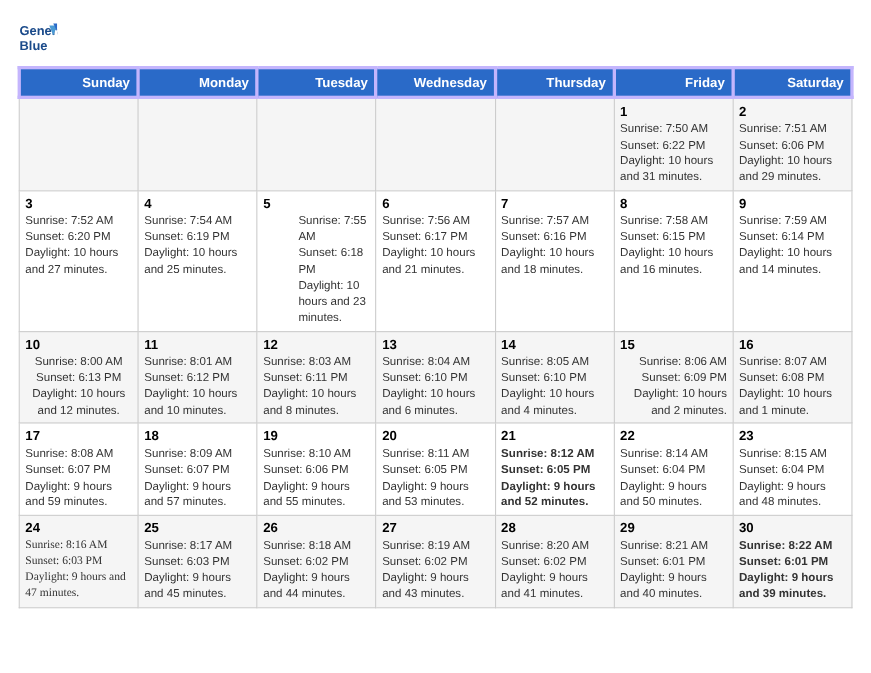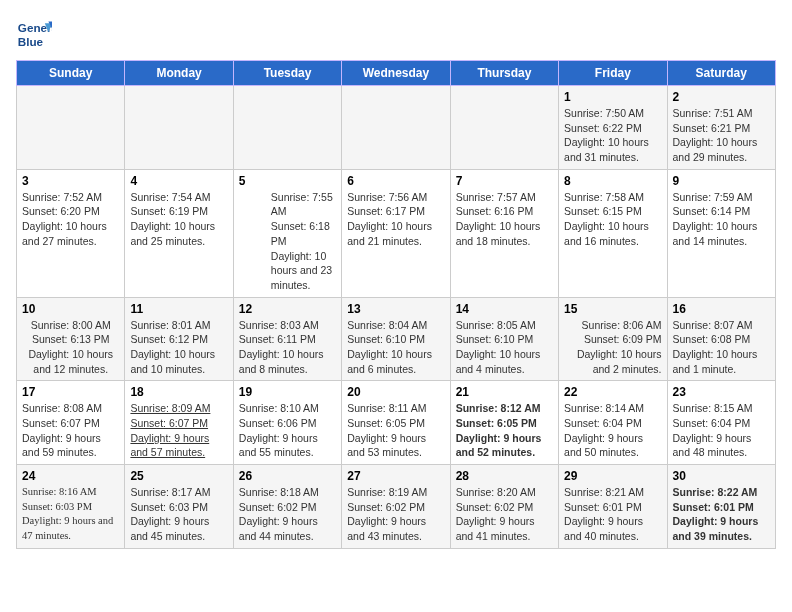--- a/index.html
+++ b/index.html
@@ -40,25 +40,25 @@
       margin-top: 2px;
     }
     table {
       width: 100%;
       border-collapse: collapse;
       font-size: 11px;
     }
     thead tr th {
       background: #2a6ac8;
       color: #fff;
-      text-align: center;
+      text-align: right;
       padding: 5px 6px;
       font-size: 12px;
       font-weight: bold;
-      border: 1px solid #c4b5fd;
+      border: 3px solid #c4b5fd;
     }
     tbody tr td {
       border: 1px solid #ccc;
       vertical-align: top;
       padding: 4px 5px;
       height: 78px;
       width: calc(100% / 7);
     }
     tbody tr:nth-child(odd) td {
       background: #f5f5f5;
@@ -120,21 +120,21 @@
         <td class="empty-cell"></td>
         <td>
           <span class="day-num">1</span>
           <div class="day-info" style="white-space: pre-line;">Sunrise: 7:50 AM
 Sunset: 6:22 PM
 Daylight: 10 hours and 31 minutes.</div>
         </td>
         <td>
           <span class="day-num">2</span>
           <div class="day-info" style="white-space: pre-line;">Sunrise: 7:51 AM
-Sunset: 6:21 PM
+Sunset: 6:06 PM
 Daylight: 10 hours and 29 minutes.</div>
         </td>
       </tr>
       <tr>
         <td>
           <span class="day-num">3</span>
           <div class="day-info" style="white-space: pre-line;">Sunrise: 7:52 AM
 Sunset: 6:20 PM
 Daylight: 10 hours and 27 minutes.</div>
         </td>
@@ -221,21 +221,21 @@
       </tr>
       <tr>
         <td>
           <span class="day-num">17</span>
           <div class="day-info" style="white-space: pre-line;">Sunrise: 8:08 AM
 Sunset: 6:07 PM
 Daylight: 9 hours and 59 minutes.</div>
         </td>
         <td>
           <span class="day-num">18</span>
-          <div class="day-info" style="white-space: pre-line; text-decoration: underline;">Sunrise: 8:09 AM
+          <div class="day-info" style="white-space: pre-line;">Sunrise: 8:09 AM
 Sunset: 6:07 PM
 Daylight: 9 hours and 57 minutes.</div>
         </td>
         <td>
           <span class="day-num">19</span>
           <div class="day-info" style="white-space: pre-line;">Sunrise: 8:10 AM
 Sunset: 6:06 PM
 Daylight: 9 hours and 55 minutes.</div>
         </td>
         <td>

